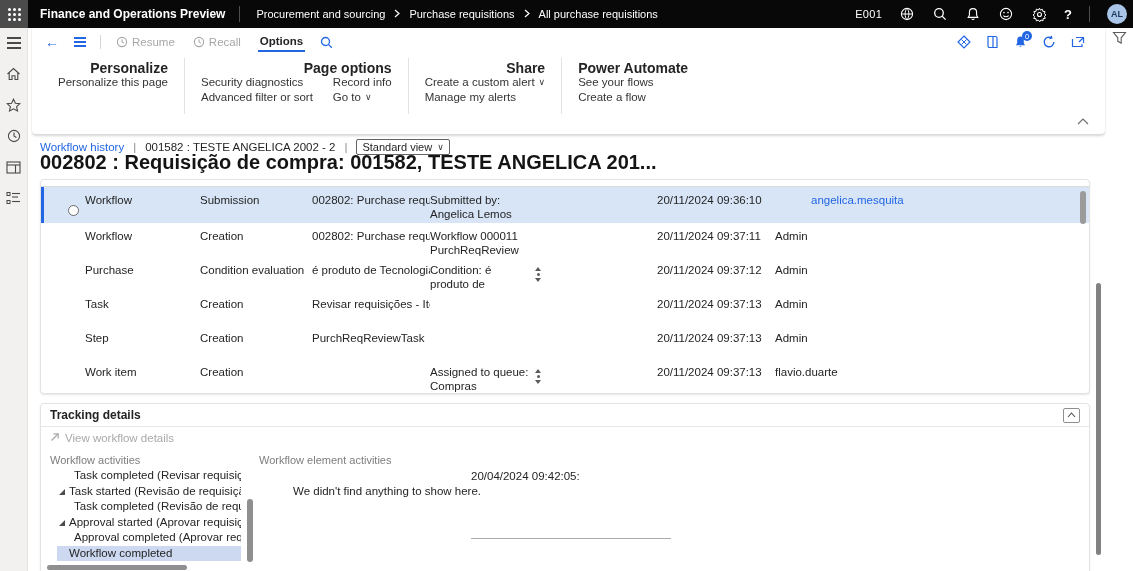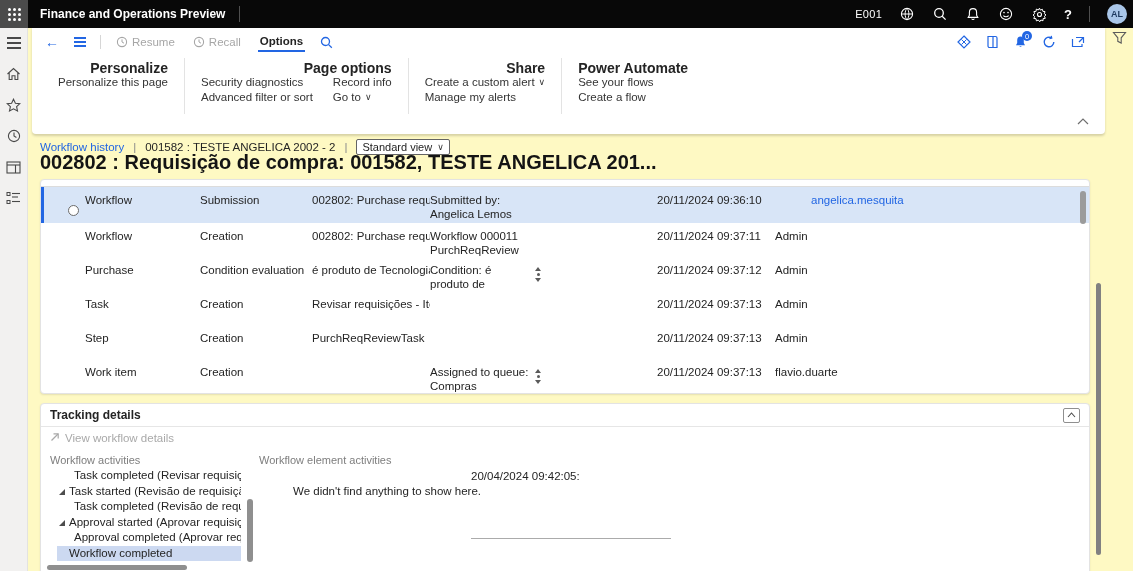--- a/index.html
+++ b/index.html
@@ -1,17 +1,17 @@
 <!DOCTYPE html>
 <html><head>
 <meta charset="utf-8">
 <style>
   * { margin:0; padding:0; box-sizing:border-box; }
   body { font-family:"Liberation Sans", sans-serif; background:#ddd; }
-  .screen { position:relative; width:1133px; height:571px; background:#fef9c3; overflow:hidden; }
+  .screen { position:relative; width:1133px; height:571px; background:#ffffff; overflow:hidden; }
 
   
   .topbar { position:absolute; top:0; left:0; width:1133px; height:28px; background:#080808; display:flex; align-items:center; color:#fff; z-index:30; }
   .waffle { width:28px; height:28px; background:#4b4b4b; display:grid; place-items:center; cursor:pointer; }
   .waffle .dots { display:grid; grid-template-columns:repeat(3,3px); grid-gap:2px; }
   .waffle .dots i { width:3px; height:3px; background:#fff; border-radius:50%; }
   .app-title { font-weight:bold; font-size:12px; margin:0 14px 0 12px; white-space:nowrap; }
   .tb-sep { width:1px; height:16px; background:#4f4f4f; }
   .crumbs { display:flex; align-items:center; font-size:11px; margin-left:16px; gap:9px; white-space:nowrap; }
   .tb-right { margin-left:auto; display:flex; align-items:center; gap:17px; padding-right:6px; }
@@ -114,20 +114,31 @@
           <i></i>
           <i></i>
           <i></i>
           <i></i>
           <i></i>
           <i></i>
         </div>
     </div>
     <div class="app-title">Finance and Operations Preview</div>
     <div class="tb-sep"></div>
+    <div class="crumbs">
+      <span>Procurement and sourcing</span>
+      <span><svg width="6" height="9" viewBox="0 0 6 9">
+            <polyline points="1,1 5,4.5 1,8" fill="none" stroke="#fff" stroke-width="1.2"></polyline>
+          </svg></span>
+      <span>Purchase requisitions</span>
+      <span><svg width="6" height="9" viewBox="0 0 6 9">
+            <polyline points="1,1 5,4.5 1,8" fill="none" stroke="#fff" stroke-width="1.2"></polyline>
+          </svg></span>
+      <span>All purchase requisitions</span>
+    </div>
     <div class="tb-right">
       <span class="env">E001</span>
       <span class="tb-ic">
           <svg width="14" height="14" viewBox="0 0 14 14">
             <circle cx="7" cy="7" r="5.6" fill="none" stroke="#fff" stroke-width="1.1"></circle>
             <path d="M7 1.4 C9.5 3.5 9.5 10.5 7 12.6 C4.5 10.5 4.5 3.5 7 1.4 M1.6 7 H12.4" fill="none" stroke="#fff" stroke-width="1"></path>
           </svg>
         </span>
       <span class="tb-ic">
           <svg width="14" height="14" viewBox="0 0 14 14">

